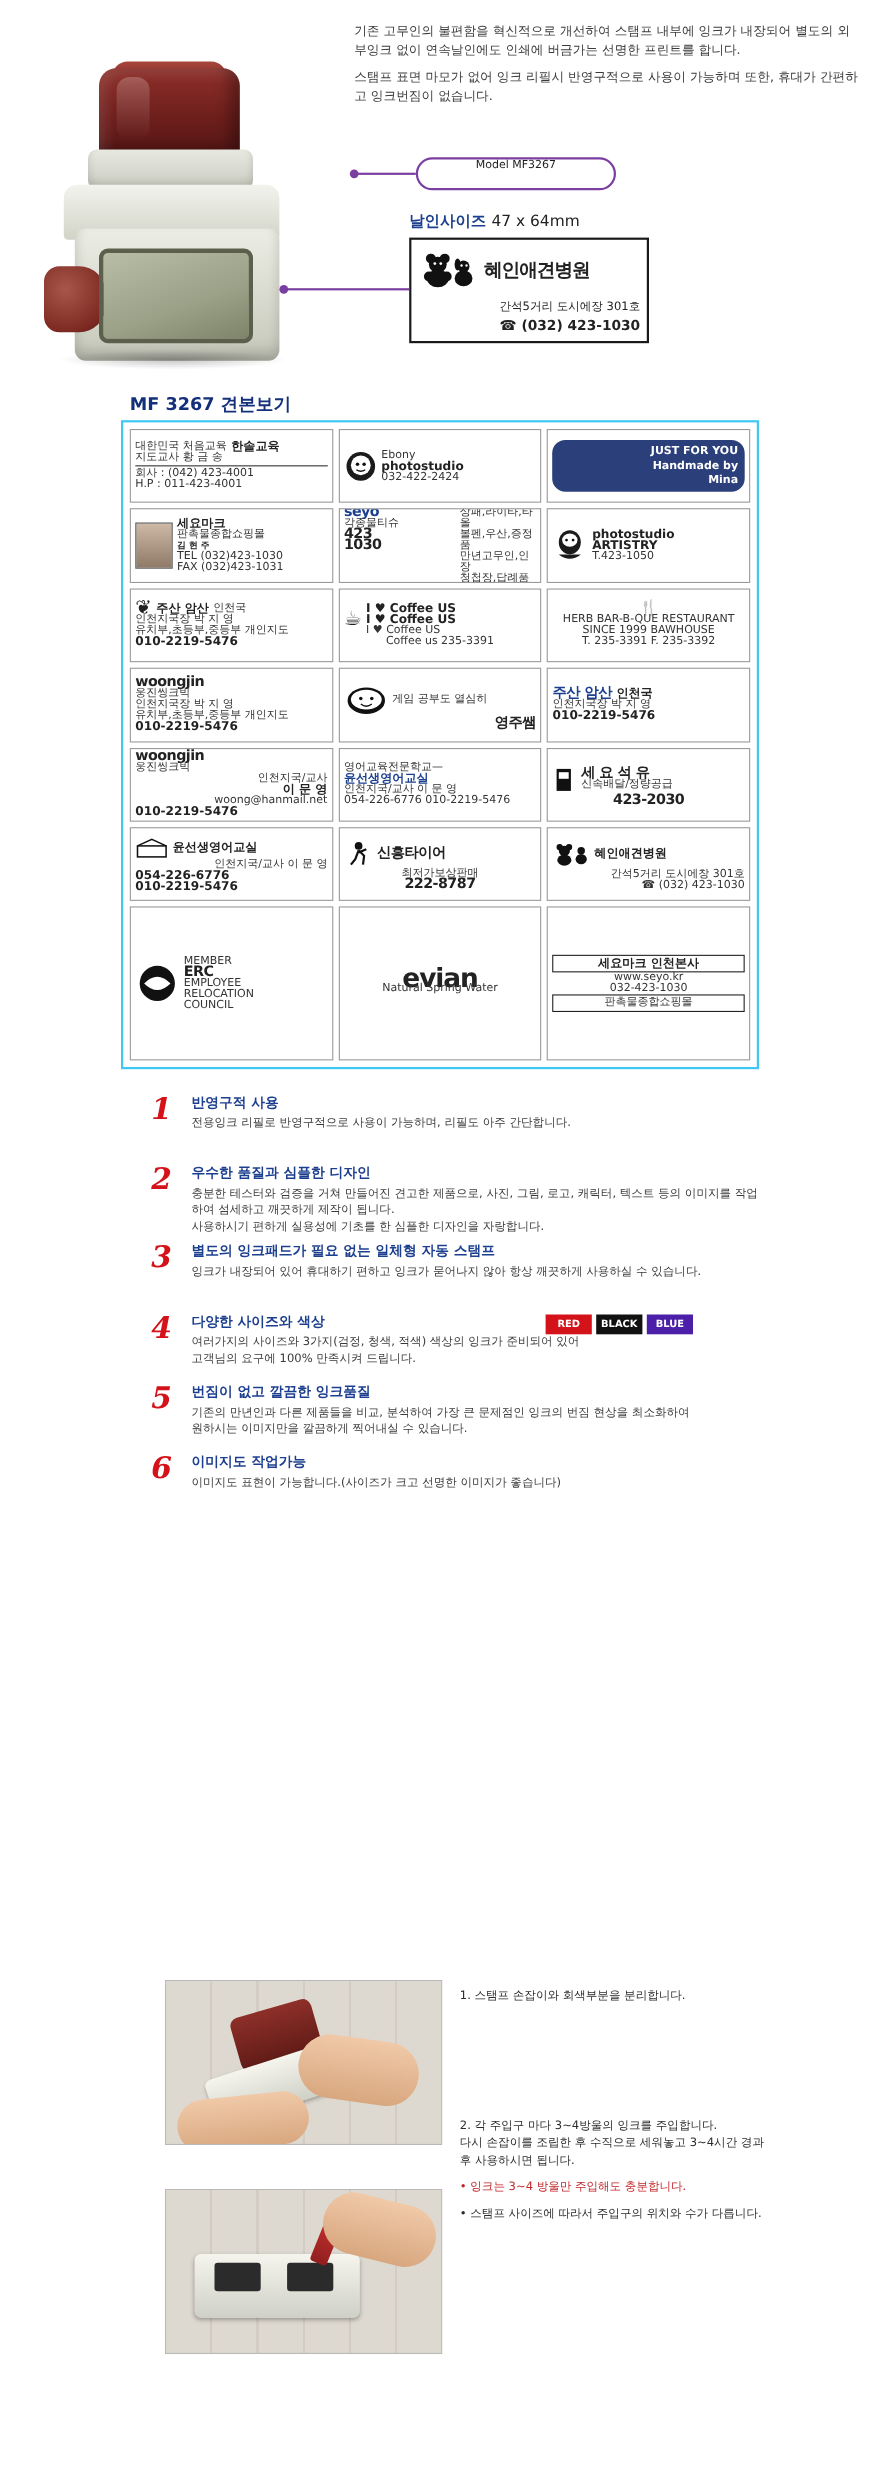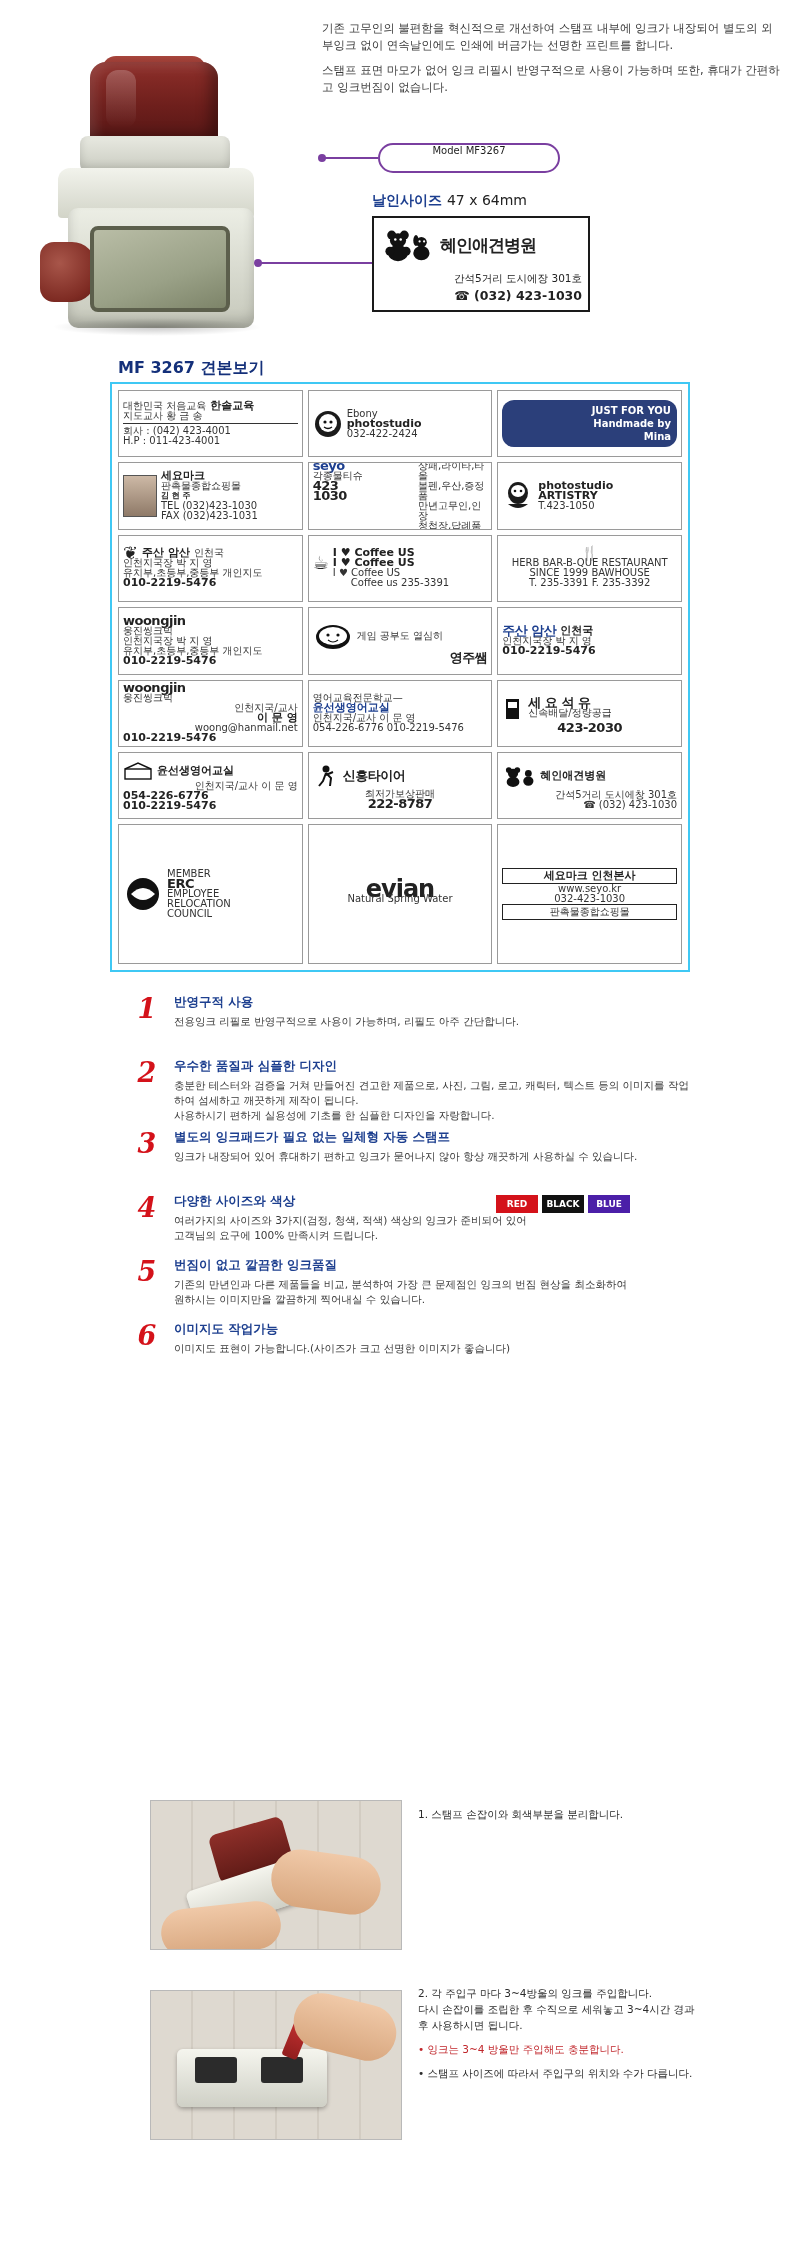--- a/index.html
+++ b/index.html
@@ -233,21 +233,21 @@
     position: absolute; background: linear-gradient(180deg,#8e2f29,#5e1a16);
     border-radius: 8px;
   }
   .ph-ink {
     position: absolute; background: linear-gradient(180deg,#c33,#901e1e);
     border-radius: 3px;
   }
 
   .caption { position: absolute; font-size: 10.5px; line-height: 16px; color: #2b2b2b; }
   .cap-1 { left: 418px; top: 1806px; width: 270px; }
-  .cap-2 { left: 418px; top: 1985px; width: 280px; }
+  .cap-2 { left: 418px; top: 1924px; width: 280px; }
   .cap-red { color: #c0262b; }
   .cap-li { margin-top: 8px; }
 </style>
 </head>
 <body>
 
 <div class="intro-text">
   <p>기존 고무인의 불편함을 혁신적으로 개선하여 스탬프 내부에 잉크가 내장되어 별도의 외부잉크 없이 연속날인에도 인쇄에 버금가는 선명한 프린트를 합니다.</p>
   <p>스탬프 표면 마모가 없어 잉크 리필시 반영구적으로 사용이 가능하며 또한, 휴대가 간편하고 잉크번짐이 없습니다.</p>
 </div>

